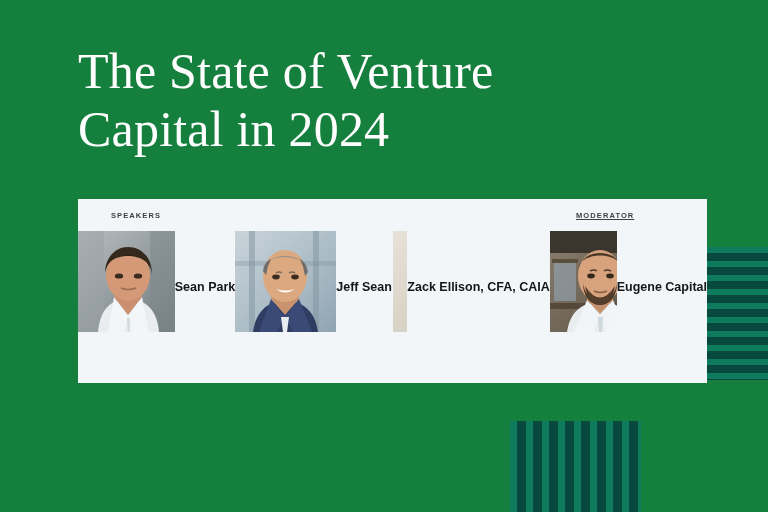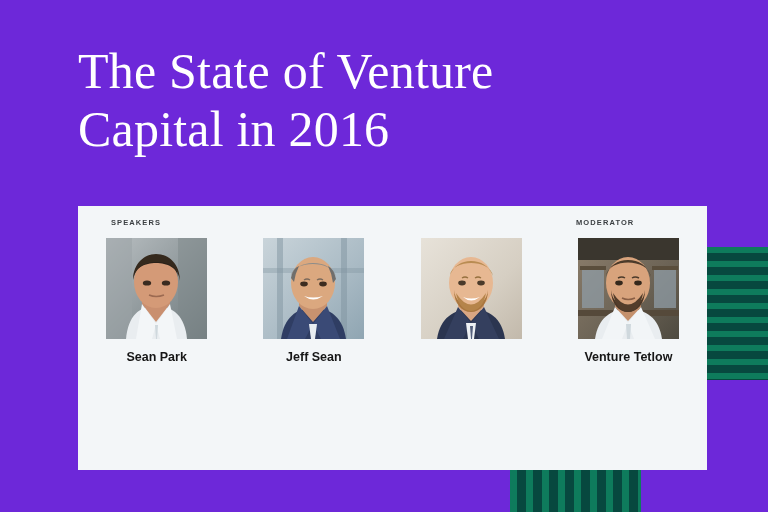--- a/index.html
+++ b/index.html
@@ -13,21 +13,21 @@
     background: #07483F;
     font-family: "Liberation Sans", sans-serif;
     position: relative;
   }
 
   #stage {
     position: absolute;
     inset: 0;
     width: 768px;
     height: 512px;
-    background: #6d28d9;
+    background: #15803d;
     overflow: hidden;
   }
 
   
   .stripes-horizontal {
     position: absolute;
     left: 707px;
     top: 247px;
     width: 61px;
     height: 133px;
@@ -64,49 +64,49 @@
     color: #FFFFFF;
     font-weight: 400;
     letter-spacing: 0.2px;
     white-space: nowrap;
   }
 
   
   .speaker-card {
     position: absolute;
     left: 78px;
-    top: 206px;
+    top: 199px;
     width: 629px;
-    height: 264px;
+    height: 184px;
     background: #F3F6F8;
     box-sizing: border-box;
   }
 
   .section-label {
     position: absolute;
     font-size: 7.5px;
     font-weight: 700;
     letter-spacing: 1.1px;
     color: #3B3F42;
     text-transform: uppercase;
   }
   .label-speakers { left: 33px; top: 12px; }
-  .label-moderator { left: 498px; top: 12px; }
+  .label-moderator { left: 498px; top: 12px; text-decoration: underline; }
 
   .people-row {
     position: absolute;
     left: 0;
     top: 32px;
     width: 629px;
     display: flex;
   }
   .person {
     width: 157.25px;
     display: flex;
-    flex-direction: column;
+    flex-direction: row;
     align-items: center;
   }
 
   .headshot {
     width: 101px;
     height: 101px;
     overflow: hidden;
     position: relative;
     background: #cfd4d6;
   }
@@ -134,21 +134,21 @@
 </head>
 <body>
 
 <div id="stage">
 
   <div class="stripes-horizontal"></div>
   <div class="stripes-vertical"></div>
 
   <div class="title-block">
     <div class="title-line">The State of Venture</div>
-    <div class="title-line">Capital in 2016</div>
+    <div class="title-line">Capital in 2024</div>
   </div>
 
   <div class="speaker-card">
 
     <div class="section-label label-speakers">SPEAKERS</div>
     <div class="section-label label-moderator">MODERATOR</div>
 
     <div class="people-row">
 
       <div class="person">
@@ -234,20 +234,21 @@
             <ellipse cx="60" cy="45" rx="3.8" ry="2.4" fill="#4a3a2a"></ellipse>
             <path d="M41 40 Q44 38 47 40" stroke="#96713f" stroke-width="1.4" fill="none"></path>
             <path d="M54 40 Q57 38 60 40" stroke="#96713f" stroke-width="1.4" fill="none"></path>
             <path d="M42 59 Q50 66 59 59 Q50 62 42 59 Z" fill="#ffffff"></path>
             <path d="M37 69 L50 85 L42 101 L23 101 Z" fill="#343f5e"></path>
             <path d="M63 69 L50 85 L58 101 L78 101 Z" fill="#343f5e"></path>
             <path d="M45 85 L55 85 L53 101 L47 101 Z" fill="#eef1f4"></path>
             <path d="M49 88 L52 88 L51 101 L50 101 Z" fill="#55607d"></path>
           </svg>
         </div>
+        <div class="person-name">Zack Ellison, CFA, CAIA</div>
       </div>
 
       <div class="person">
         <div class="headshot">
           <svg viewBox="0 0 101 101" xmlns="http://www.w3.org/2000/svg">
             <defs>
               <linearGradient id="bg4" x1="0" y1="0" x2="1" y2="1">
                 <stop offset="0%" stop-color="#8d7f6c"></stop>
                   <stop offset="55%" stop-color="#6e6557"></stop>
                   <stop offset="100%" stop-color="#4e4a40"></stop>
@@ -269,18 +270,18 @@
             <ellipse cx="41" cy="45" rx="3.8" ry="2.4" fill="#34281c"></ellipse>
             <ellipse cx="60" cy="45" rx="3.8" ry="2.4" fill="#34281c"></ellipse>
             <path d="M40 40 Q44 38 47 40" stroke="#4b3a2a" stroke-width="1.5" fill="none"></path>
             <path d="M54 40 Q57 38 61 40" stroke="#4b3a2a" stroke-width="1.5" fill="none"></path>
             <path d="M44 60 Q50 63 57 60" stroke="#8a5f45" stroke-width="1.5" fill="none"></path>
             <path d="M37 69 L50 85 L44 101 L24 101 Z" fill="#f2f5f7"></path>
             <path d="M63 69 L50 85 L56 101 L77 101 Z" fill="#f2f5f7"></path>
             <path d="M48 86 L53 86 L52 101 L49 101 Z" fill="#cfd8dd"></path>
           </svg>
         </div>
-        <div class="person-name">Venture Tetlow</div>
+        <div class="person-name">Eugene Capital</div>
       </div>
 
     </div>
   </div>
 </div>
 
 </body></html>

